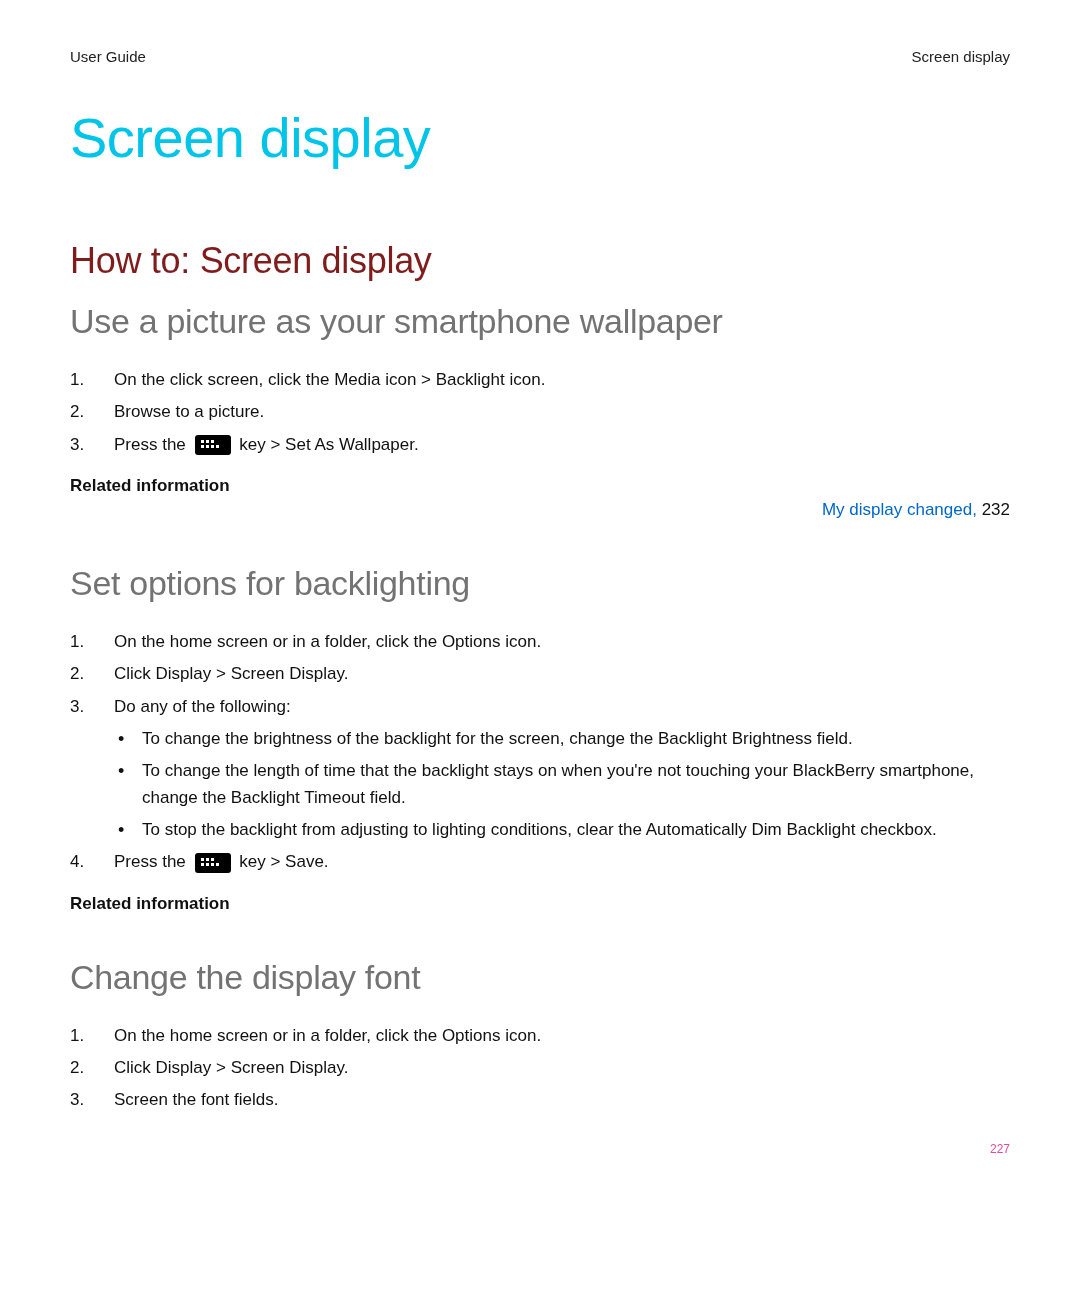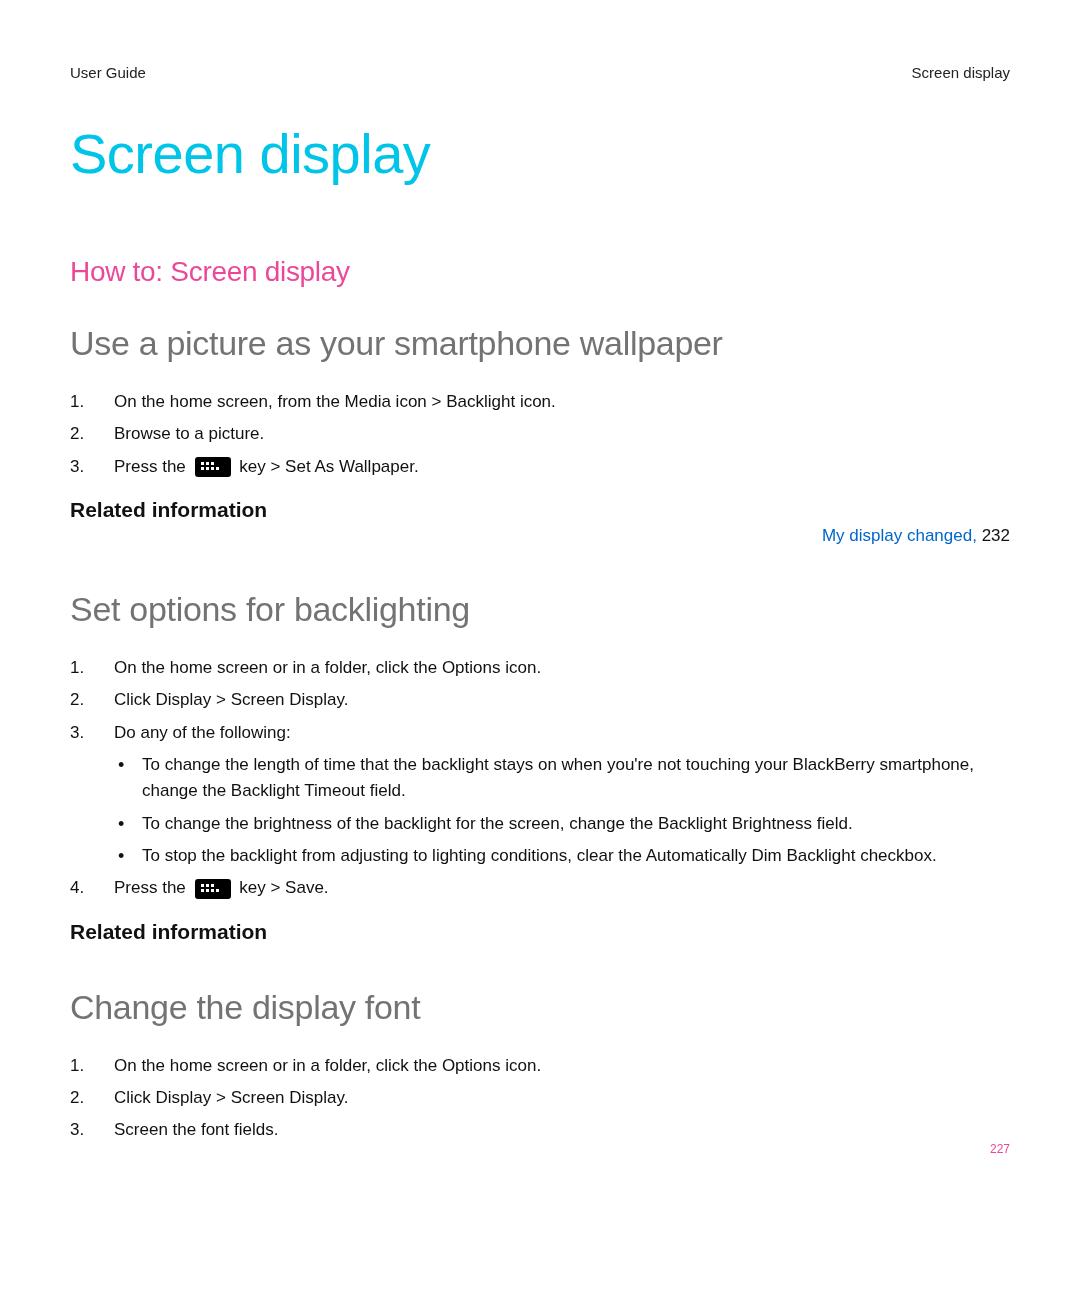--- a/index.html
+++ b/index.html
@@ -5,41 +5,41 @@
     * { margin: 0; padding: 0; box-sizing: border-box; }
     body {
       font-family: Arial, Helvetica, sans-serif;
       background: #fff;
       width: 1080px;
       height: 1296px;
       position: relative;
       color: #111;
     }
     .page {
-      padding: 64px 70px 40px 70px;
+      padding: 48px 70px 40px 70px;
     }
     .header {
       display: flex;
       justify-content: space-between;
       font-size: 15px;
       color: #222;
       margin-bottom: 40px;
     }
     h1 {
       font-size: 56px;
       font-weight: 400;
       color: #00c5e8;
       margin-bottom: 70px;
       letter-spacing: -0.5px;
     }
     h2 {
-      font-size: 28px;
+      font-size: 36px;
       font-weight: 400;
-      color: #ec4899;
-      margin-bottom: 36px;
+      color: #7f1d1d;
+      margin-bottom: 20px;
       letter-spacing: -0.3px;
     }
     h3 {
       font-size: 34px;
       font-weight: 400;
       color: #737373;
       margin-bottom: 26px;
       letter-spacing: -0.3px;
     }
     ol {
@@ -75,21 +75,21 @@
       color: #111;
     }
     ul > li::before {
       content: "•";
       position: absolute;
       left: 4px;
       font-size: 18px;
     }
     .related-label {
       font-weight: bold;
-      font-size: 21px;
+      font-size: 17px;
       margin-top: 18px;
       margin-bottom: 4px;
     }
     .related-link {
       font-size: 17px;
       margin-bottom: 44px;
       text-align: right;
     }
     .related-link a {
       color: #0066cc;
@@ -144,21 +144,21 @@
     <span>User Guide</span>
     <span>Screen display</span>
   </div>
 
   <h1>Screen display</h1>
   <h2>How to: Screen display</h2>
 
   <h3>Use a picture as your smartphone wallpaper</h3>
   <ol>
     <li>
-      <span>On the home screen, from the </span><b>Media</b><span> icon &gt; </span><b>Backlight</b><span> icon.</span>
+      <span>On the click screen, click the </span><b>Media</b><span> icon &gt; </span><b>Backlight</b><span> icon.</span>
     </li>
     <li>Browse to a picture.</li>
     <li>
       <span>Press the </span><span class="bb-icon"></span><span> key &gt; </span><b>Set As Wallpaper</b><span>.</span>
     </li>
   </ol>
   <div class="related-label">Related information</div>
   <div class="related-link">
     <a href="#">My display changed,</a>
     <span class="pgnum"> <span>232</span></span>
@@ -170,24 +170,24 @@
       <li>
         <span>On the home screen or in a folder, click the </span><b>Options</b><span> icon.</span>
       </li>
       <li>
         <span>Click </span><b>Display</b><span> &gt; </span><b>Screen Display</b><span>.</span>
       </li>
       <li>
         <span>Do any of the following:</span>
         <ul>
           <li>
-            <span>To change the length of time that the backlight stays on when you're not touching your BlackBerry smartphone, change the </span><b>Backlight Timeout</b><span> field.</span>
+            <span>To change the brightness of the backlight for the screen, change the </span><b>Backlight Brightness</b><span> field.</span>
           </li>
           <li>
-            <span>To change the brightness of the backlight for the screen, change the </span><b>Backlight Brightness</b><span> field.</span>
+            <span>To change the length of time that the backlight stays on when you're not touching your BlackBerry smartphone, change the </span><b>Backlight Timeout</b><span> field.</span>
           </li>
           <li>
             <span>To stop the backlight from adjusting to lighting conditions, clear the </span><b>Automatically Dim Backlight</b><span> checkbox.</span>
           </li>
         </ul>
       </li>
       <li>
         <span>Press the </span><span class="bb-icon"></span><span> key &gt; </span><b>Save</b><span>.</span>
       </li>
     </ol>

